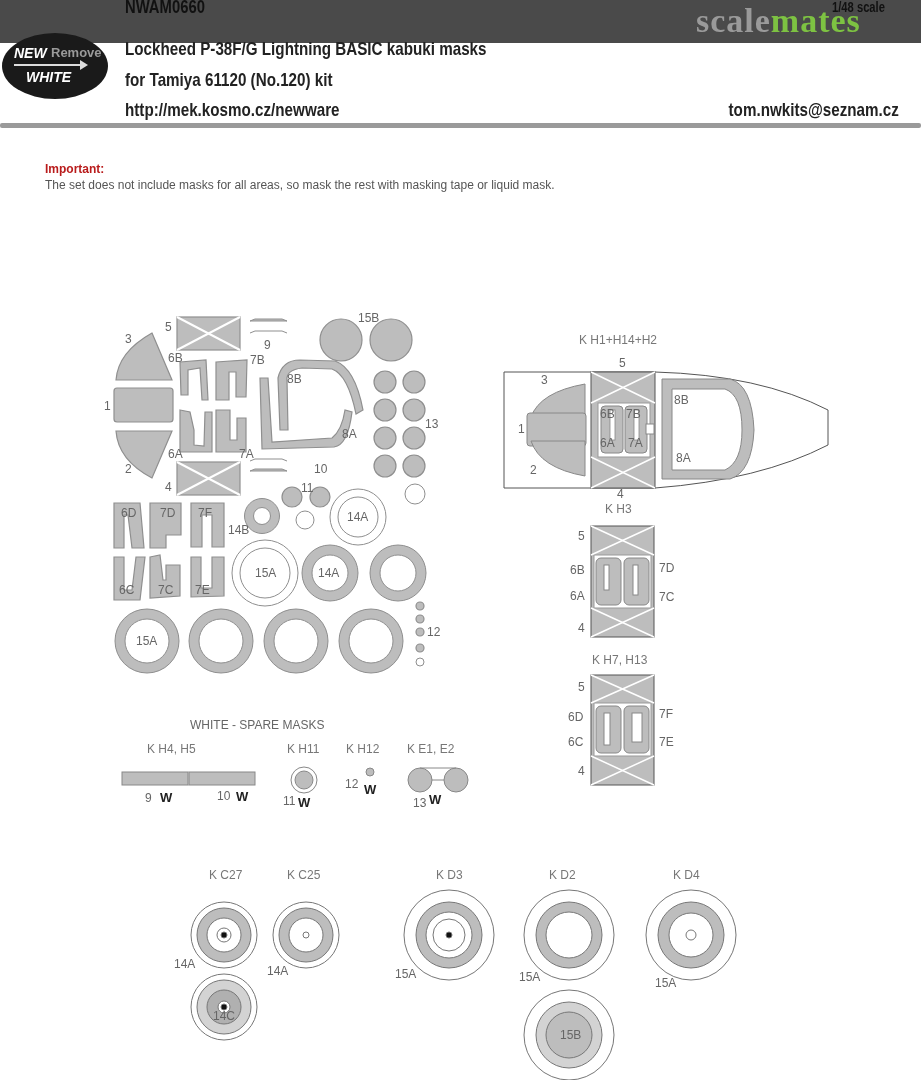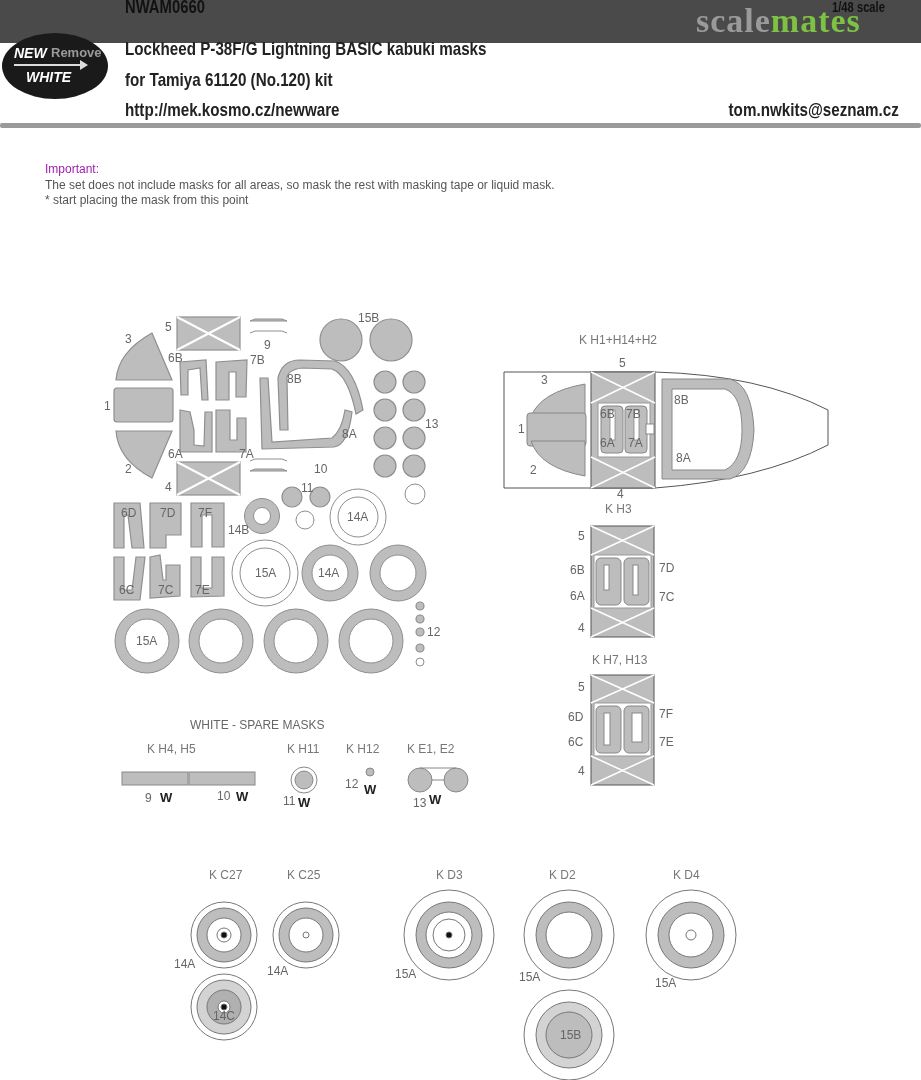--- a/index.html
+++ b/index.html
@@ -15,21 +15,21 @@
   .logo .arrow{position:absolute;left:12px;top:31px;width:68px;height:2px;background:#ddd;}
   .logo .arrowhd{position:absolute;left:78px;top:27px;width:0;height:0;border-left:8px solid #ddd;border-top:5px solid transparent;border-bottom:5px solid transparent;}
   .logo .l2{position:absolute;left:24px;top:36px;font-style:italic;font-weight:bold;font-size:14px;color:#fff;}
   .hdr{position:absolute;left:125px;font-family:"Liberation Sans",sans-serif;font-weight:bold;color:#222;transform:scaleX(0.8);transform-origin:left top;white-space:nowrap;}
   .h1{top:38px;font-size:19px;}
   .h2{top:69px;font-size:19px;}
   .h3{top:99px;font-size:19px;}
   .email{position:absolute;right:22px;top:99px;font-weight:bold;font-size:19px;color:#222;transform:scaleX(0.8);transform-origin:right top;}
   .rule{position:absolute;left:0;top:123px;width:921px;height:5px;background:#9a9a9a;border-radius:2px;}
   .notes{position:absolute;left:45px;top:162px;font-size:12px;line-height:15.5px;color:#555;}
-  .notes .title{font-weight:normal;color:#a21caf;}
+  .notes .title{font-weight:bold;color:#b91c1c;}
   .notes b{color:#222;}
   .lbl{position:absolute;font-size:12px;color:#666;white-space:nowrap;}
   .klbl{position:absolute;font-size:12px;color:#777;white-space:nowrap;}
   .w{font-weight:bold;color:#222;font-size:13px;}
   svg{position:absolute;left:0;top:0;}
 </style>
 </head>
 <body>
 
 <div class="topbar"></div>
@@ -47,21 +47,20 @@
 
 <div class="hdr h1">Lockheed P-38F/G Lightning BASIC kabuki masks</div>
 <div class="hdr h2">for Tamiya 61120 (No.120) kit</div>
 <div class="hdr h3">http://mek.kosmo.cz/newware</div>
 <div class="email">tom.nwkits@seznam.cz</div>
 <div class="rule"></div>
 
 <div class="notes">
   <div class="title">Important:</div>
   <div>The set does not include masks for all areas, so mask the rest with masking tape or liquid mask.</div>
-  <div>*  start placing the mask from this point</div>
 </div>
 
 <svg width="921" height="1080">
   <g fill="#bdbdbd" stroke="#8f8f8f" stroke-width="1.2">
 
     <path d="M152,333 L172,380 L116,380 Q118,352 152,333 Z"></path>
     <rect x="114" y="388" width="59" height="34" rx="3"></rect>
     <path d="M116,431 L172,431 L152,478 Q118,460 116,431 Z"></path>
 
     <rect x="177" y="317" width="63" height="33"></rect>

